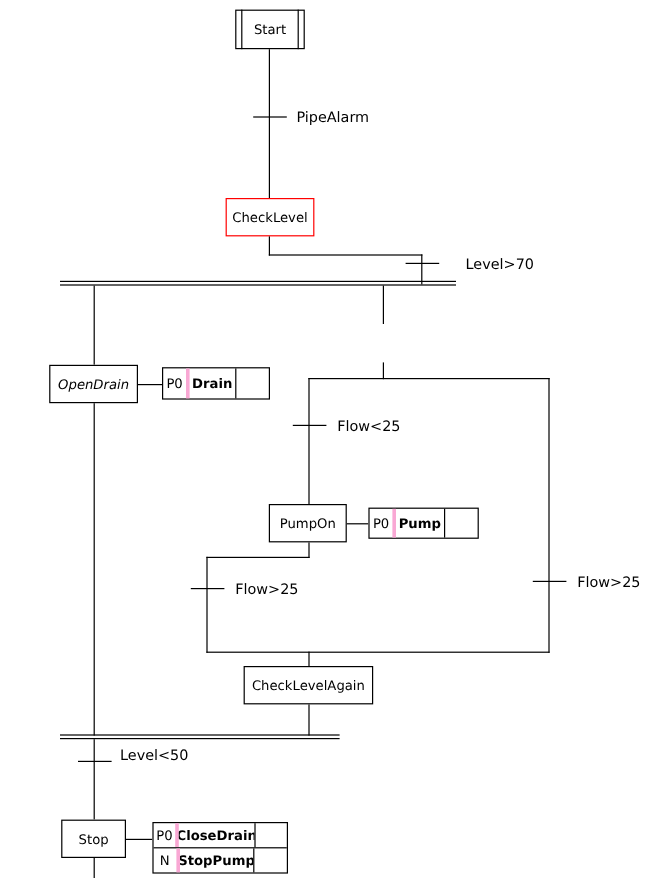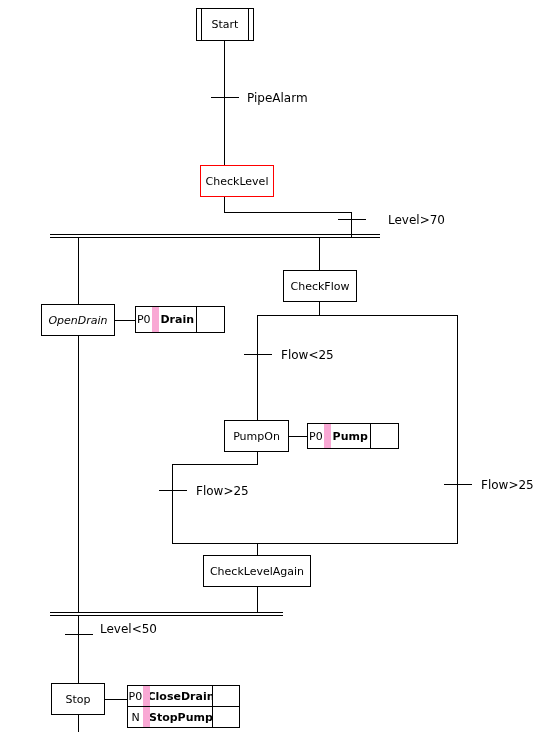--- a/index.html
+++ b/index.html
@@ -49,21 +49,20 @@
     position: absolute;
     top: -1px;
     bottom: -1px;
     width: 1px;
     background: #000000;
   }
   .step.initial::before { left: 4px; }
   .step.initial::after  { right: 4px; }
   .step.active {
     border-color: #ff0000;
-    margin-left: 12px;
   }
   
   .trans-tick {
     position: absolute;
     height: 1px;
     width: 28px;
     background: #000000;
   }
   .trans-label {
     position: absolute;
@@ -110,21 +109,21 @@
     display: flex;
     align-items: center;
     justify-content: center;
     font-size: 11px;
     color: #000000;
     white-space: nowrap;
     overflow: hidden;
   }
   .action-cell.qualifier {
     width: 26px;
-    border-right: 7px solid #f9a8d4;
+    border-right: 3px solid #f9a8d4;
   }
   .action-cell.name {
     flex: 1 1 auto;
     padding: 0 5px;
     border-right: 1px solid #000000;
     font-weight: bold;
   }
   .action-cell.indicator {
     width: 33px;
   }
@@ -168,23 +167,20 @@
   <div class="action-block" style="left:135px; top:306px; width:90px; height:27px;">
     <div class="action-row">
       <div class="action-cell qualifier">P0</div>
       <div class="action-cell name">Drain</div>
       <div class="action-cell indicator"></div>
     </div>
   </div>
 
   <div class="vline" style="left:78px; top:336px; height:277px;"></div>
 
-  <div class="step" style="left:283px; top:270px; width:74px; height:32px;">
-    <span>CheckFlow</span>
-  </div>
 
   <div class="vline" style="left:319px; top:302px; height:14px;"></div>
   <div class="hline" style="left:257px; top:315px; width:201px;"></div>
 
   <div class="vline" style="left:257px; top:315px; height:105px;"></div>
   <div class="trans-tick" style="left:244px; top:354px;"></div>
   <div class="trans-label" style="left:281px; top:350px;">Flow&lt;25</div>
 
   <div class="vline" style="left:457px; top:315px; height:229px;"></div>
   <div class="trans-tick" style="left:444px; top:484px;"></div>

